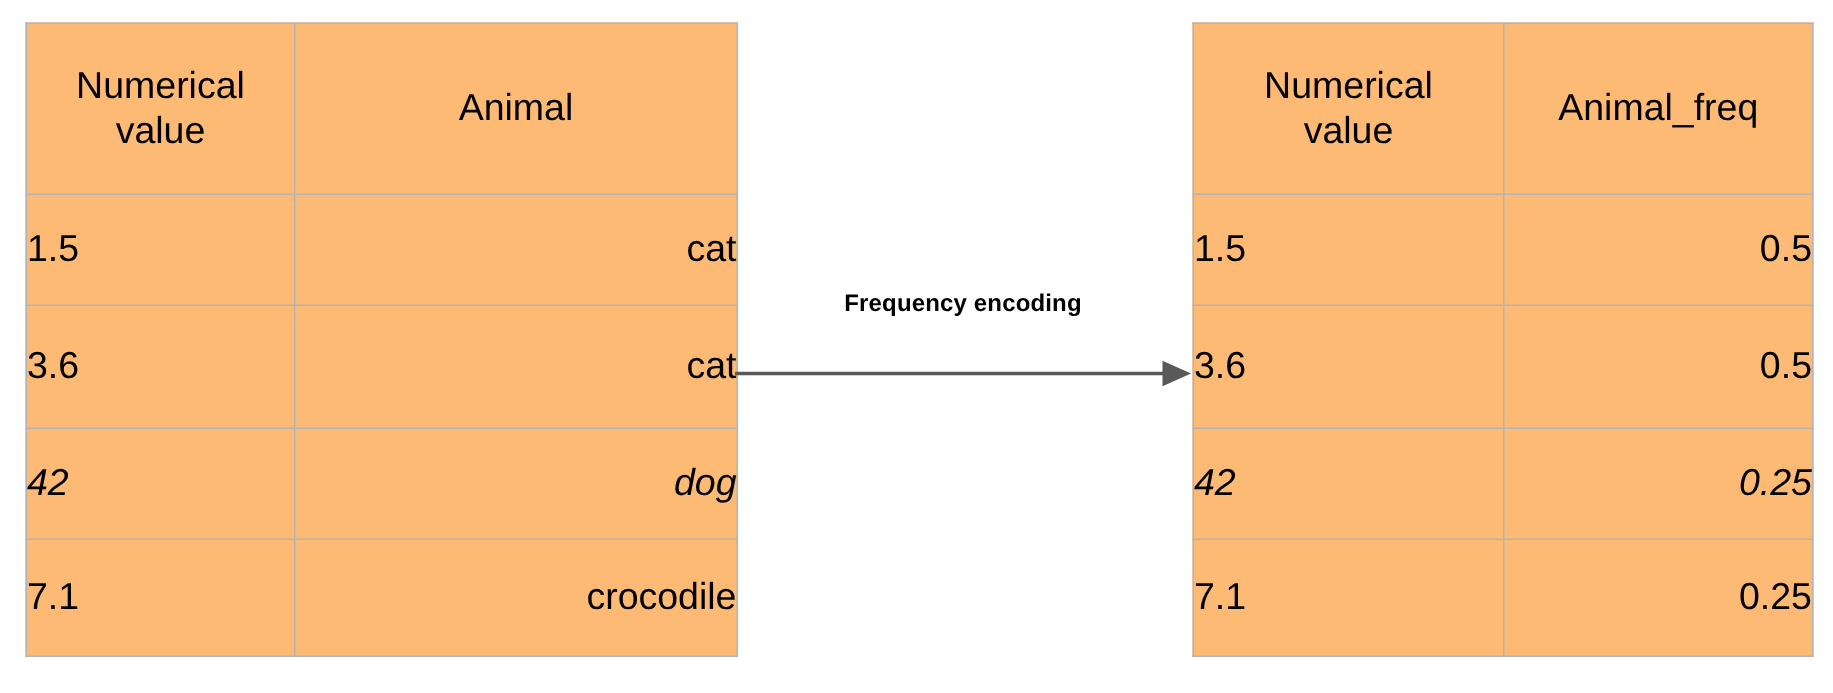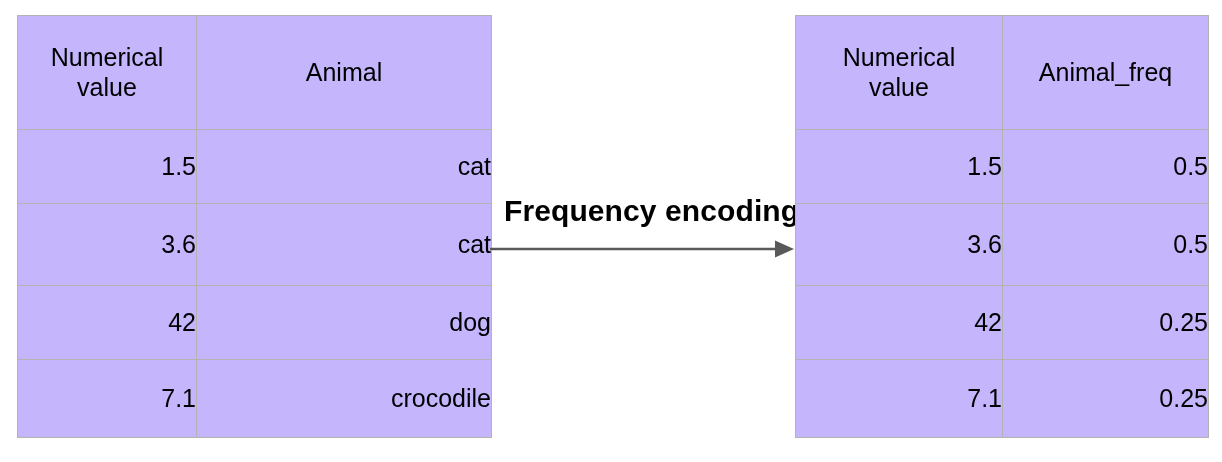--- a/index.html
+++ b/index.html
@@ -21,33 +21,33 @@
     left: 0; top: 0;
     width: 1222px;
     height: 462px;
   }
 
   
   .tbl {
     position: absolute;
     border-collapse: collapse;
     table-layout: fixed;
-    background: #c4b5fd;
+    background: #fdba74;
   }
   .tbl td, .tbl th {
     border: 1.6px solid #b3b3b3;
     padding: 0;
     font-weight: normal;
     font-size: 25px;
     color: #000000;
     vertical-align: middle;
     line-height: 1.18;
   }
 
-  .cell-center { text-align: right; }
+  .cell-center { text-align: left; }
   .cell-left   { text-align: right; padding-left: 14px; }
 
   .hdr { text-align: center; }
 
   
   #table-source {
     left: 17px;
     top: 15px;
     width: 474px;
   }
@@ -59,43 +59,42 @@
     left: 795px;
     top: 15px;
     width: 413px;
   }
   #table-encoded col.c1 { width: 207px; }
   #table-encoded col.c2 { width: 206px; }
 
   .row-h  { height: 114px; }
   .row-r1 { height: 74px; }
   .row-r2 { height: 82px; }
-  .row-r3 { height: 74px; }
+  .row-r3 { height: 74px; font-style: italic; }
   .row-r4 { height: 78px; }
 
   
   #transform-arrow {
     position: absolute;
     left: 489px;
     top: 232px;
     width: 306px;
     height: 34px;
   }
   #arrow-label {
     position: absolute;
     left: 492px;
     top: 194px;
     width: 300px;
-    text-align: left;
-    font-size: 30px;
+    text-align: center;
+    font-size: 16px;
     font-weight: bold;
     color: #000000;
     letter-spacing: 0.1px;
     white-space: nowrap;
-    margin-left: 12px;
   }
 </style>
 </head>
 <body>
 
 <div class="stage">
 
   <table class="tbl" id="table-source">
     <colgroup>
         <col class="c1">

